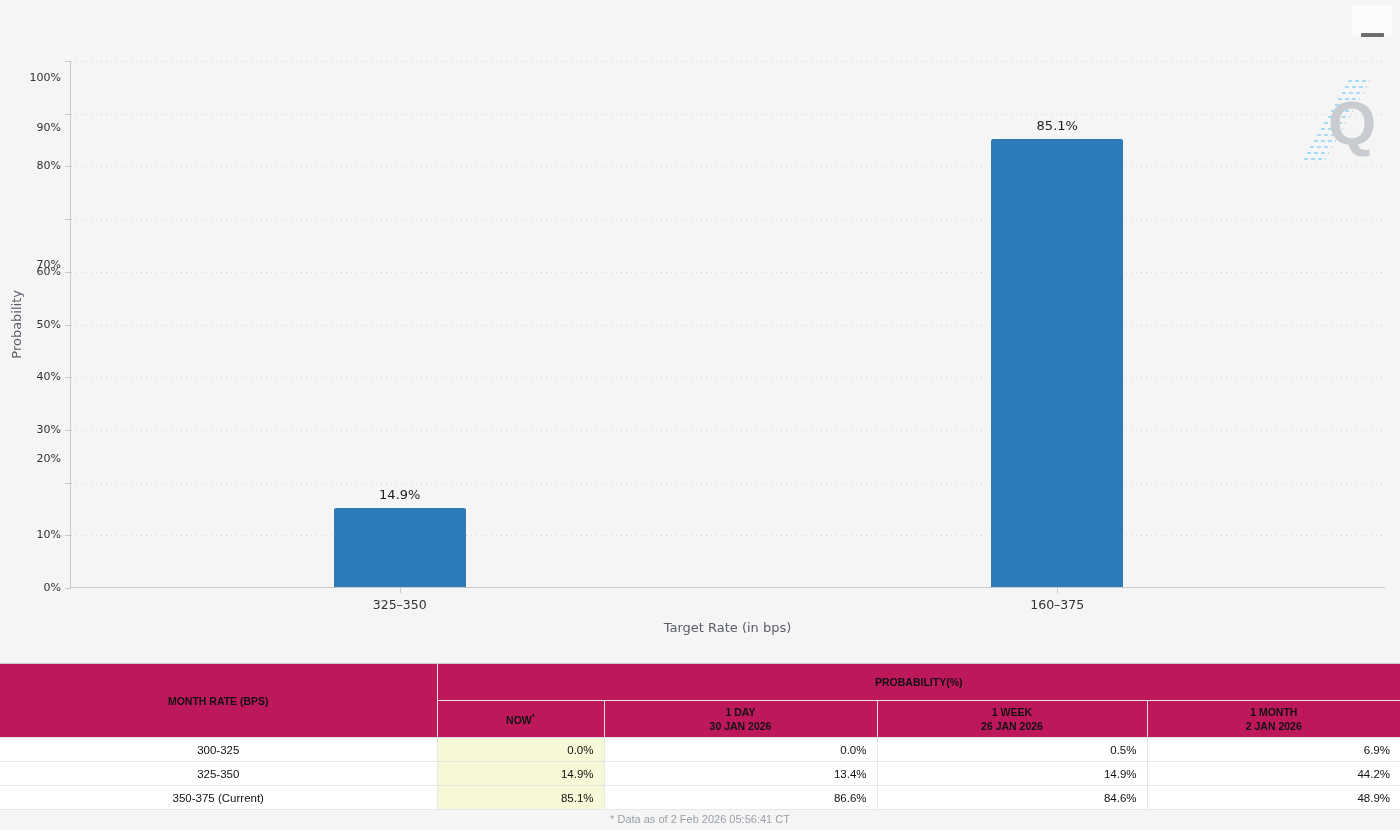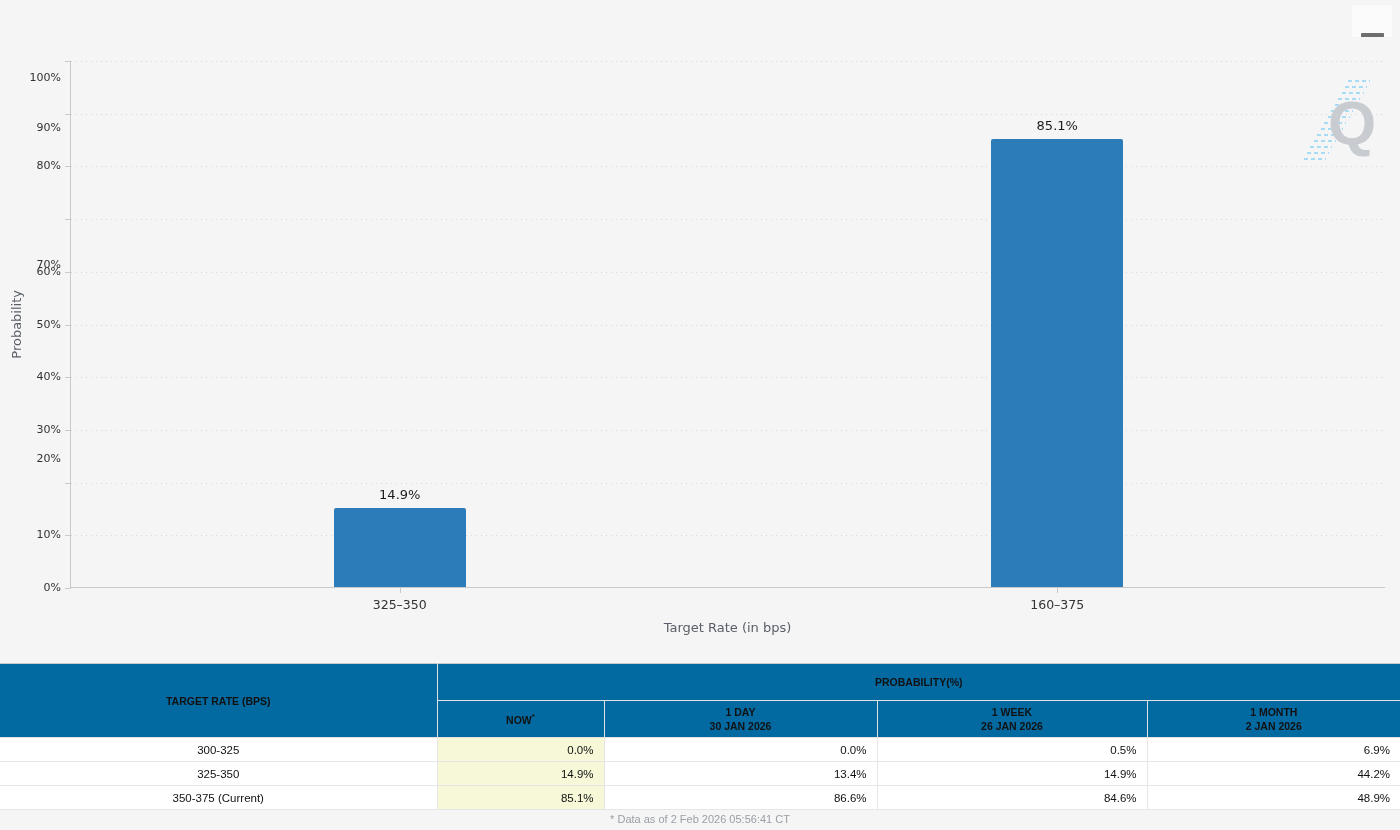--- a/index.html
+++ b/index.html
@@ -65,21 +65,21 @@
     font-family:"DejaVu Sans", sans-serif; font-size:13px; color:#5a5e66;
   }
   .watermark { position:absolute; right:20px; top:78px; width:76px; height:84px; }
   
   .rates-table {
     position:absolute; left:0; top:663px; width:1400px;
     border-collapse:collapse; table-layout:fixed; background:#fff;
     border-top:1px solid #c9c9c9; border-bottom:1px solid #c9c9c9;
   }
   .rates-table th {
-    font-size:10.5px; font-weight:bold; color:#111; background:#0369a1;
+    font-size:10.5px; font-weight:bold; color:#111; background:#be185d;
     border:1px solid #e2e2e2; border-top:none; text-align:center; vertical-align:middle;
   }
   .rates-table th.group { height:37px; }
   .rates-table th.sub { height:37px; line-height:1.35; }
   .rates-table th:first-child { border-left:none; }
   .rates-table th:last-child, .rates-table td:last-child { border-right:none; }
   .rates-table td {
     font-size:11.5px; color:#111; height:24px;
     border:1px solid #e6e6e6; border-left:1px solid #e2e2e2;
     padding:2px 10px 2px 2px; background:#fff;
@@ -180,21 +180,21 @@
   <table class="rates-table">
     <colgroup>
       <col style="width:437px">
         <col style="width:167px">
         <col style="width:273px">
       <col style="width:270px">
         <col style="width:253px">
     </colgroup>
     <thead>
         <tr>
-          <th rowspan="2">TARGET RATE (BPS)</th>
+          <th rowspan="2">MONTH RATE (BPS)</th>
           <th colspan="4" class="group">PROBABILITY(%)</th>
         </tr>
         <tr>
           <th class="sub">
             <div>NOW<sup class="ast">*</sup></div>
           </th>
           <th class="sub">
             <div>1 DAY</div>
             <div>30 JAN 2026</div>
           </th>

